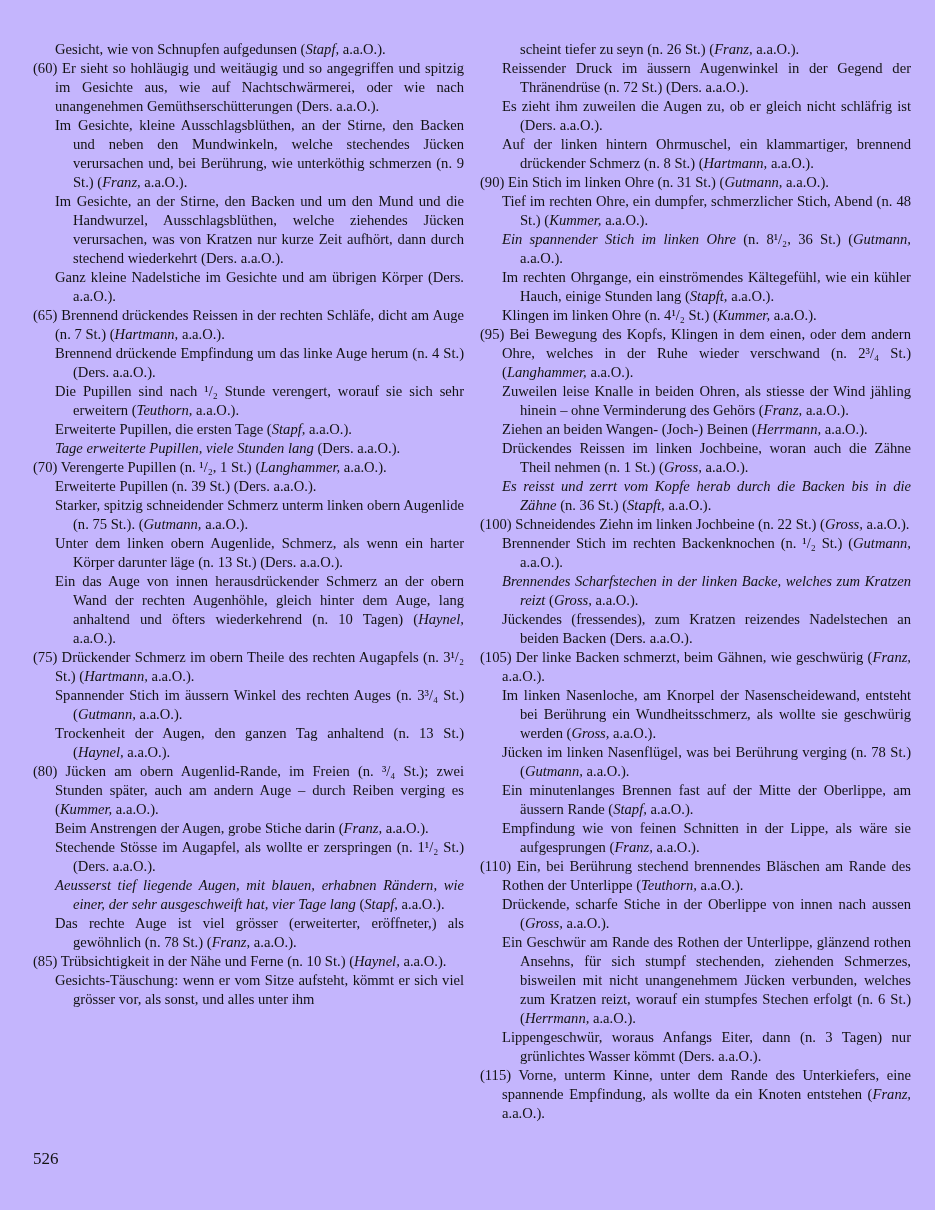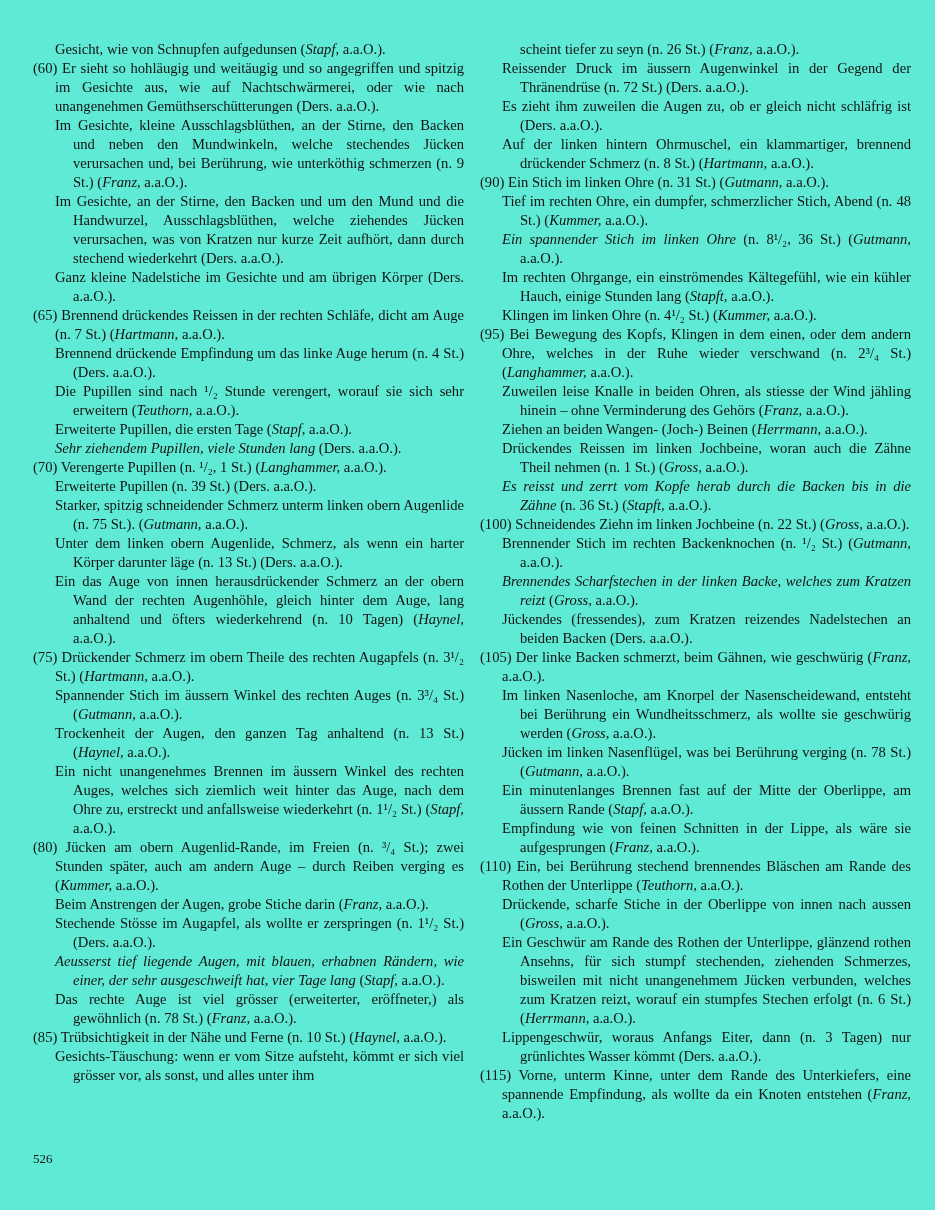--- a/index.html
+++ b/index.html
@@ -7,65 +7,64 @@
     width:935px;height:1210px;
     color:#131313;
     font-family:"Liberation Serif","DejaVu Serif",serif;
     -webkit-font-smoothing:antialiased;
   }
   .page{
     position:relative;
     width:935px;height:1210px;
     box-sizing:border-box;
     padding:40px 24px 0 33px;
-    background:#5eead4;
+    background:#c4b5fd;
     overflow:hidden;
   }
   .cols{display:flex;gap:16px;align-items:flex-start;}
   .col{
     width:431px;
     font-size:14.6px;
     line-height:19px;
     text-align:justify;
   }
   p.entry{margin:0;padding-left:40px;text-indent:-18px;}
   p.entry.num{padding-left:22px;text-indent:-22px;font-family:Liberation Serif, serif;}
   p.entry.cont{padding-left:40px;text-indent:0;}
   .pageno{
     position:absolute;
     left:33px;top:1151px;
-    font-size:13px;
+    font-size:17px;
     line-height:16px;
   }
 </style>
 </head>
 <body>
 
 <div class="page">
   <div class="cols">
     <div class="col">
         <p class="entry">Gesicht, wie von Schnupfen aufgedunsen (<i>Stapf,</i> a.a.O.).</p>
         <p class="entry num">(60) Er sieht so hohläugig und weitäugig und so angegriffen und spitzig im Gesichte aus, wie auf Nachtschwärmerei, oder wie nach unangenehmen Gemüthserschütterungen (Ders. a.a.O.).</p>
         <p class="entry">Im Gesichte, kleine Ausschlagsblüthen, an der Stirne, den Backen und neben den Mundwinkeln, welche stechendes Jücken verursachen und, bei Berührung, wie unterköthig schmerzen (n. 9 St.) (<i>Franz,</i> a.a.O.).</p>
         <p class="entry">Im Gesichte, an der Stirne, den Backen und um den Mund und die Handwurzel, Ausschlagsblüthen, welche ziehendes Jücken verursachen, was von Kratzen nur kurze Zeit aufhört, dann durch stechend wiederkehrt (Ders. a.a.O.).</p>
         <p class="entry">Ganz kleine Nadelstiche im Gesichte und am übrigen Körper (Ders. a.a.O.).</p>
         <p class="entry num">(65) Brennend drückendes Reissen in der rechten Schläfe, dicht am Auge (n. 7 St.) (<i>Hartmann,</i> a.a.O.).</p>
         <p class="entry">Brennend drückende Empfindung um das linke Auge herum (n. 4 St.) (Ders. a.a.O.).</p>
         <p class="entry">Die Pupillen sind nach ¹/₂ Stunde verengert, worauf sie sich sehr erweitern (<i>Teuthorn,</i> a.a.O.).</p>
         <p class="entry">Erweiterte Pupillen, die ersten Tage (<i>Stapf,</i> a.a.O.).</p>
-        <p class="entry"><i>Sehr ziehendem Pupillen, viele Stunden lang</i> (Ders. a.a.O.).</p>
+        <p class="entry"><i>Tage erweiterte Pupillen, viele Stunden lang</i> (Ders. a.a.O.).</p>
         <p class="entry num">(70) Verengerte Pupillen (n. ¹/₂, 1 St.) (<i>Langhammer,</i> a.a.O.).</p>
         <p class="entry">Erweiterte Pupillen (n. 39 St.) (Ders. a.a.O.).</p>
         <p class="entry">Starker, spitzig schneidender Schmerz unterm linken obern Augenlide (n. 75 St.). (<i>Gutmann,</i> a.a.O.).</p>
         <p class="entry">Unter dem linken obern Augenlide, Schmerz, als wenn ein harter Körper darunter läge (n. 13 St.) (Ders. a.a.O.).</p>
         <p class="entry">Ein das Auge von innen herausdrückender Schmerz an der obern Wand der rechten Augenhöhle, gleich hinter dem Auge, lang anhaltend und öfters wiederkehrend (n. 10 Tagen) (<i>Haynel,</i> a.a.O.).</p>
         <p class="entry num">(75) Drückender Schmerz im obern Theile des rechten Augapfels (n. 3¹/₂ St.) (<i>Hartmann,</i> a.a.O.).</p>
         <p class="entry">Spannender Stich im äussern Winkel des rechten Auges (n. 3³/₄ St.) (<i>Gutmann,</i> a.a.O.).</p>
         <p class="entry">Trockenheit der Augen, den ganzen Tag anhaltend (n. 13 St.) (<i>Haynel,</i> a.a.O.).</p>
-        <p class="entry">Ein nicht unangenehmes Brennen im äussern Winkel des rechten Auges, welches sich ziemlich weit hinter das Auge, nach dem Ohre zu, erstreckt und anfallsweise wiederkehrt (n. 1¹/₂ St.) (<i>Stapf,</i> a.a.O.).</p>
         <p class="entry num">(80) Jücken am obern Augenlid-Rande, im Freien (n. ³/₄ St.); zwei Stunden später, auch am andern Auge – durch Reiben verging es (<i>Kummer,</i> a.a.O.).</p>
         <p class="entry">Beim Anstrengen der Augen, grobe Stiche darin (<i>Franz,</i> a.a.O.).</p>
         <p class="entry">Stechende Stösse im Augapfel, als wollte er zerspringen (n. 1¹/₂ St.) (Ders. a.a.O.).</p>
         <p class="entry"><i>Aeusserst tief liegende Augen, mit blauen, erhabnen Rändern, wie einer, der sehr ausgeschweift hat, vier Tage lang</i> (<i>Stapf,</i> a.a.O.).</p>
         <p class="entry">Das rechte Auge ist viel grösser (erweiterter, eröffneter,) als gewöhnlich (n. 78 St.) (<i>Franz,</i> a.a.O.).</p>
         <p class="entry num">(85) Trübsichtigkeit in der Nähe und Ferne (n. 10 St.) (<i>Haynel,</i> a.a.O.).</p>
         <p class="entry">Gesichts-Täuschung: wenn er vom Sitze aufsteht, kömmt er sich viel grösser vor, als sonst, und alles unter ihm</p>
       </div>
     <div class="col">
         <p class="entry cont">scheint tiefer zu seyn (n. 26 St.) (<i>Franz,</i> a.a.O.).</p>

